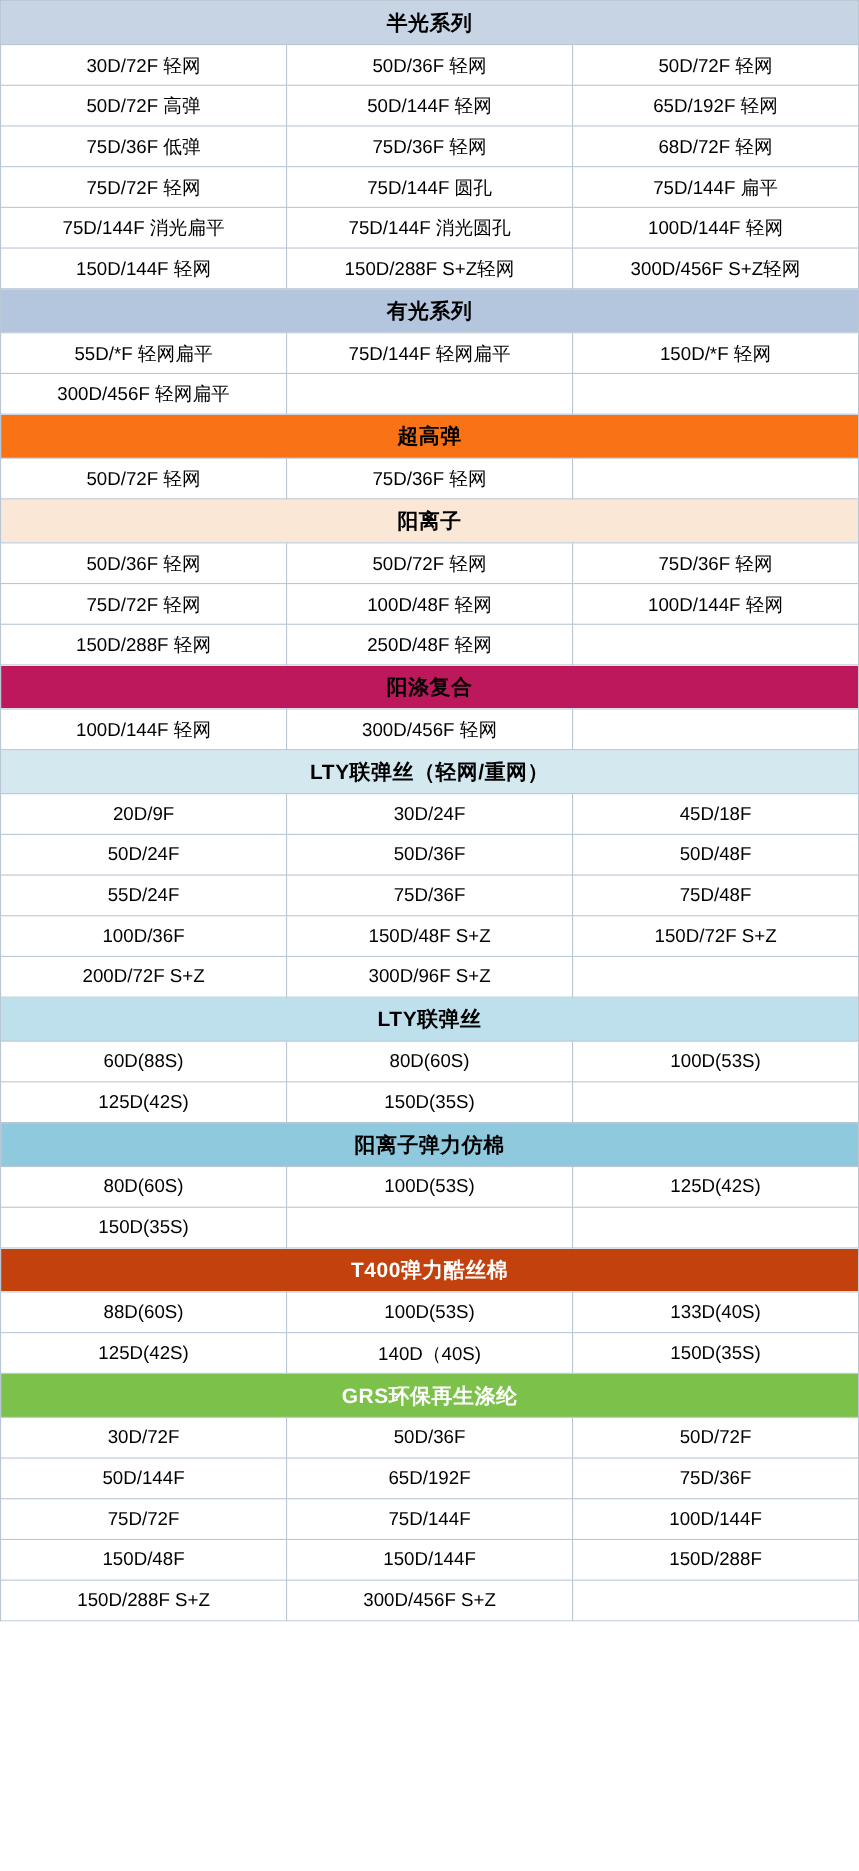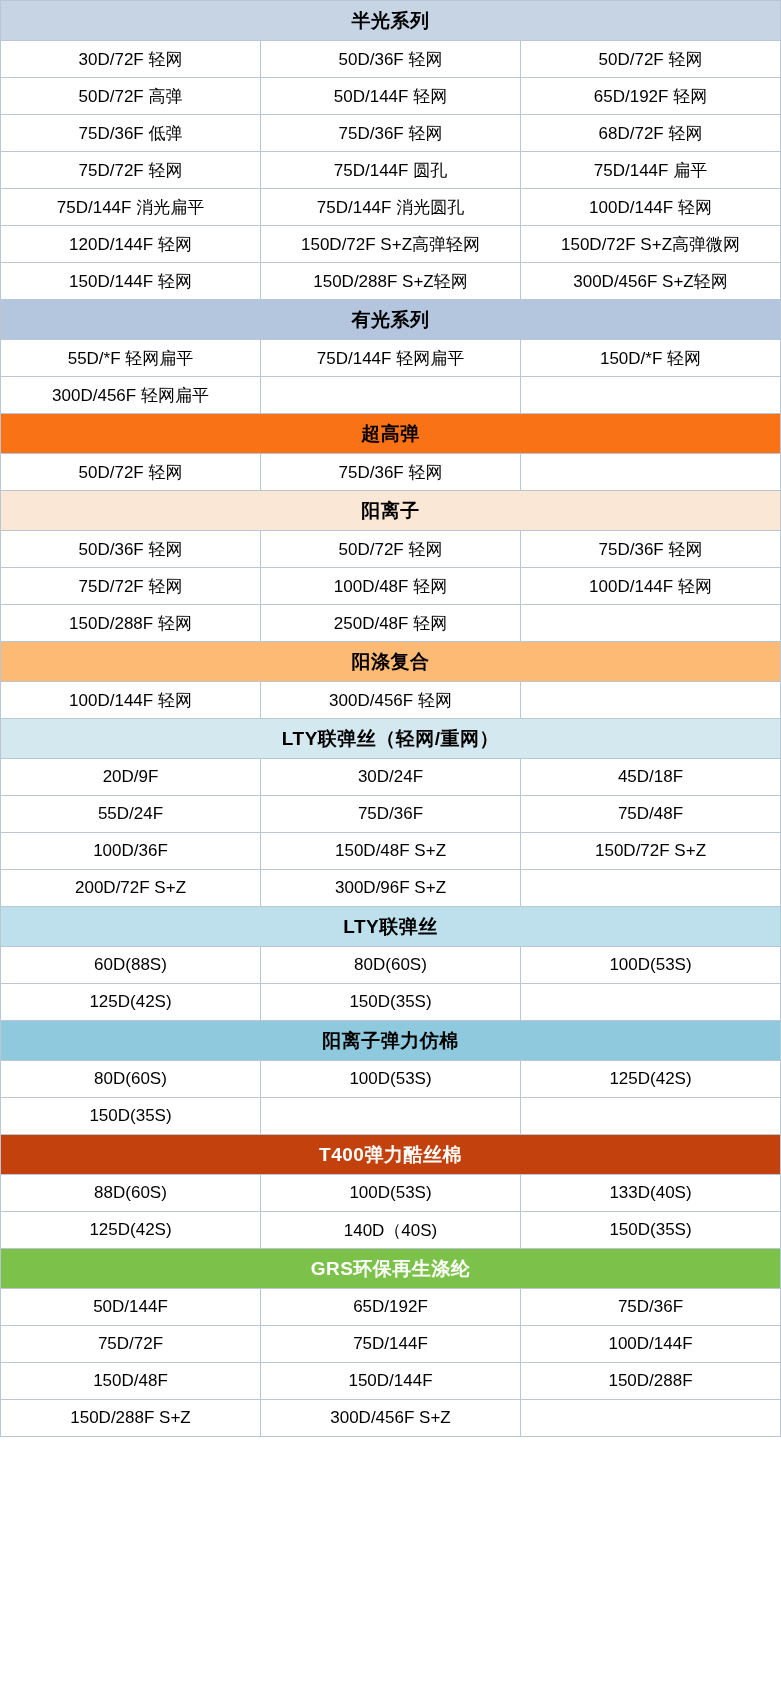--- a/index.html
+++ b/index.html
@@ -39,21 +39,21 @@
     font-weight: bold;
     font-size: 19px;
     height: 40px;
     letter-spacing: 0.5px;
   }
   
   .hdr-blue-light  { background: #c6d4e4; }
   .hdr-blue-mid    { background: #b3c6dd; }
   .hdr-blue-dark   { background: #f97316; }
   .hdr-peach-light { background: #fbe7d5; }
-  .hdr-peach-mid   { background: #fdba74; }
+  .hdr-peach-mid   { background: #be185d; }
   .hdr-cyan-light  { background: #d3e8ef; }
   .hdr-cyan-mid    { background: #bde0ec; }
   .hdr-cyan-dark   { background: #8fc9dd; font-family: Liberation Serif, serif; }
   .hdr-teal        { background: #c2410c; color:#ffffff; }
   .hdr-green       { background: #7cc24a; color:#ffffff; }
   .empty { background: #ffffff; }
 </style>
 </head>
 <body>
 
@@ -82,25 +82,20 @@
           <td class="col">75D/72F 轻网</td>
           <td class="col">75D/144F 圆孔</td>
           <td class="col">75D/144F 扁平</td>
         </tr>
         <tr>
           <td class="col">75D/144F 消光扁平</td>
           <td class="col">75D/144F 消光圆孔</td>
           <td class="col">100D/144F 轻网</td>
         </tr>
         <tr>
-          <td class="col">120D/144F 轻网</td>
-          <td class="col">150D/72F S+Z高弹轻网</td>
-          <td class="col">150D/72F S+Z高弹微网</td>
-        </tr>
-        <tr>
           <td class="col">150D/144F 轻网</td>
           <td class="col">150D/288F S+Z轻网</td>
           <td class="col">300D/456F S+Z轻网</td>
         </tr>
         <tr class="header-row">
           <td colspan="3" class="hdr-blue-mid">有光系列</td>
         </tr>
         <tr>
           <td class="col">55D/*F 轻网扁平</td>
           <td class="col">75D/144F 轻网扁平</td>
@@ -147,20 +142,25 @@
         </tr>
         <tr class="header-row">
           <td colspan="3" class="hdr-cyan-light">LTY联弹丝（轻网/重网）</td>
         </tr>
         <tr>
           <td class="col">20D/9F</td>
           <td class="col">30D/24F</td>
           <td class="col">45D/18F</td>
         </tr>
         <tr>
+          <td class="col">50D/24F</td>
+          <td class="col">50D/36F</td>
+          <td class="col">50D/48F</td>
+        </tr>
+        <tr>
           <td class="col">55D/24F</td>
           <td class="col">75D/36F</td>
           <td class="col">75D/48F</td>
         </tr>
         <tr>
           <td class="col">100D/36F</td>
           <td class="col">150D/48F S+Z</td>
           <td class="col">150D/72F S+Z</td>
         </tr>
         <tr>
@@ -202,20 +202,25 @@
           <td class="col">100D(53S)</td>
           <td class="col">133D(40S)</td>
         </tr>
         <tr>
           <td class="col">125D(42S)</td>
           <td class="col">140D（40S)</td>
           <td class="col">150D(35S)</td>
         </tr>
         <tr class="header-row">
           <td colspan="3" class="hdr-green">GRS环保再生涤纶</td>
+        </tr>
+        <tr>
+          <td class="col">30D/72F</td>
+          <td class="col">50D/36F</td>
+          <td class="col">50D/72F</td>
         </tr>
         <tr>
           <td class="col">50D/144F</td>
           <td class="col">65D/192F</td>
           <td class="col">75D/36F</td>
         </tr>
         <tr>
           <td class="col">75D/72F</td>
           <td class="col">75D/144F</td>
           <td class="col">100D/144F</td>

